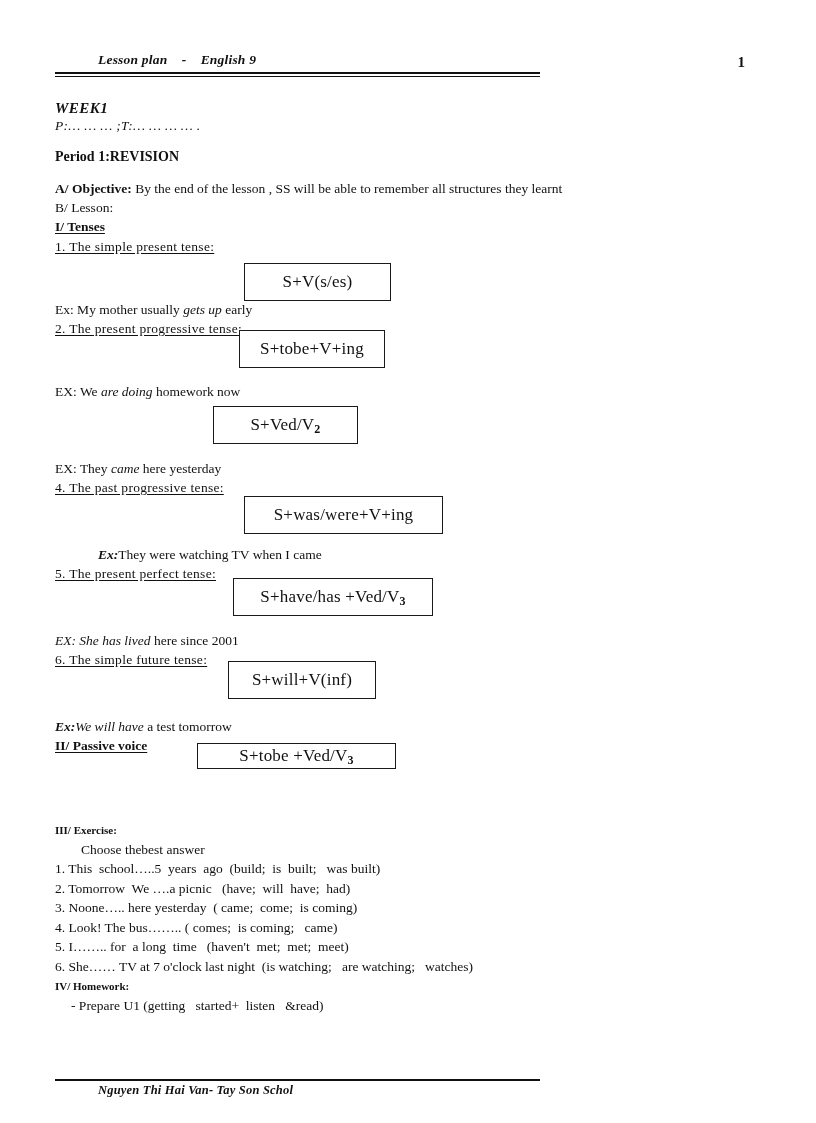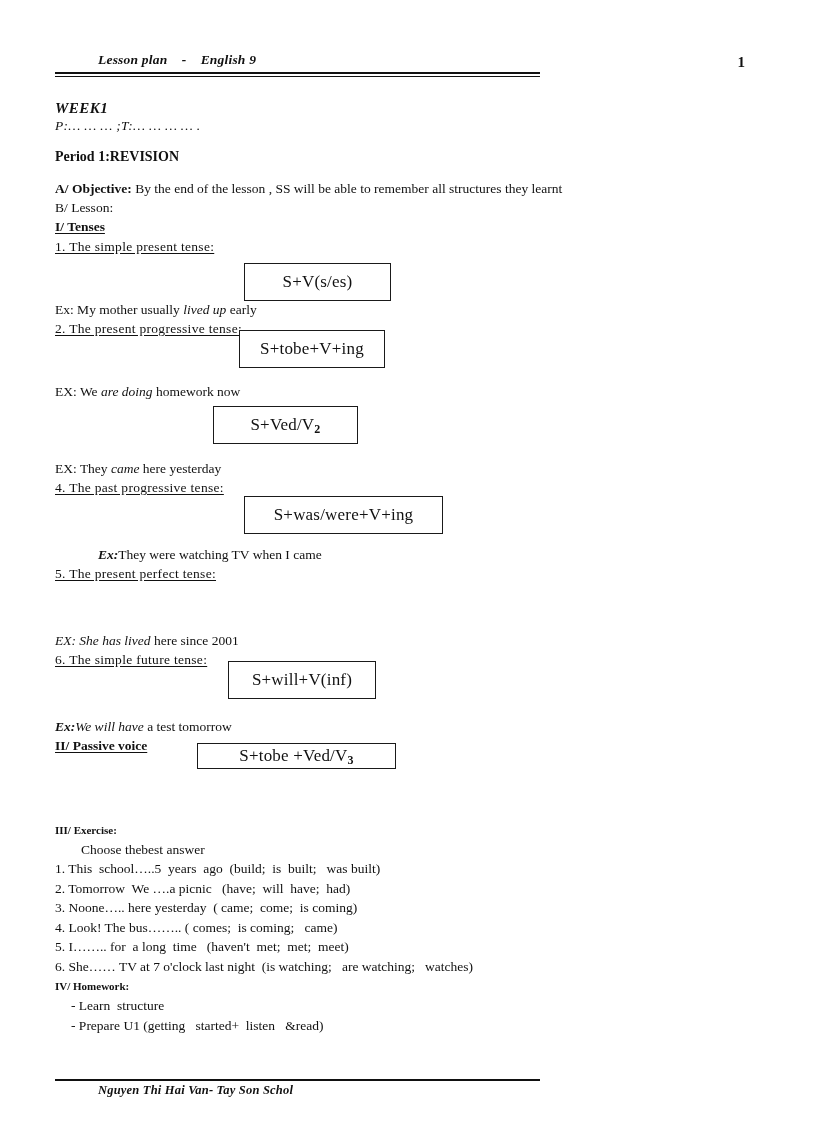--- a/index.html
+++ b/index.html
@@ -124,21 +124,21 @@
     <div class="objective justified">
       <span class="lbl">A/ Objective:</span><span>  By the end of the lesson , SS will  be able to  remember  all  structures  they learnt</span>
     </div>
 
     <div class="lesson">B/ Lesson:</div>
 
     <div><span class="sec-head">I/ Tenses</span></div>
 
     <div><span class="tense-head">1. The  simple  present tense:</span></div>
     <div style="height:44px"></div>
-    <div class="ex-line"><span>  Ex: My mother  usually  </span><span class="i">lived up</span><span> early</span></div>
+    <div class="ex-line"><span>  Ex: My mother  usually  </span><span class="i">gets up</span><span> early</span></div>
 
     <div><span class="tense-head">2. The  present  progressive  tense:</span></div>
     <div style="height:44px"></div>
     <div class="ex-line"><span>EX: We </span><span class="i">are doing</span><span> homework  now</span></div>
 
     <div style="height:58px"></div>
     <div class="ex-line"><span> EX: They </span><span class="i">came</span><span> here  yesterday</span></div>
 
     <div><span class="tense-head">4. The  past progressive  tense:</span></div>
     <div style="height:48px"></div>
@@ -159,41 +159,43 @@
     <div class="ex-sub">Choose thebest answer</div>
 
     <div class="q-line">1. This  school…..5  years  ago  (build;  is  built;   was built)</div>
     <div class="q-line">2. Tomorrow  We ….a picnic   (have;  will  have;  had)</div>
     <div class="q-line">3. Noone….. here yesterday  ( came;  come;  is coming)</div>
     <div class="q-line">4. Look! The bus…….. ( comes;  is coming;   came)</div>
     <div class="q-line">5. I…….. for  a long  time   (haven't  met;  met;  meet)</div>
     <div class="q-line">6. She…… TV at 7 o'clock last night  (is watching;   are watching;   watches)</div>
 
     <div><span class="ex-head">IV/ Homework: </span></div>
-    <div class="hw-item">- Learn  structure</div>
     <div class="hw-item">- Prepare U1 (getting   started+  listen   &amp;read)</div>
 
   </div>
 
   <div class="struct-box" style="left:244px; top:248px; width:147px; height:38px;margin-top:15px;">
     <span>S+V(s/es)</span>
   </div>
 
   <div class="struct-box" style="left:239px; top:330px; width:146px; height:38px;">
     <span>S+tobe+V+ing</span>
   </div>
 
   <div class="struct-box" style="left:213px; top:406px; width:145px; height:38px;">
     <span><span>S+Ved/V</span><sub>2</sub></span>
   </div>
 
   <div class="struct-box" style="left:244px; top:496px; width:199px; height:38px;">
     <span>S+was/were+V+ing</span>
   </div>
 
+  <div class="struct-box" style="left:233px; top:578px; width:200px; height:38px;">
+    <span><span>S+have/has +Ved/V</span><sub>3</sub></span>
+  </div>
 
   <div class="struct-box" style="left:228px; top:661px; width:148px; height:38px;">
     <span>S+will+V(inf)</span>
   </div>
 
   <div class="struct-box" style="left:197px; top:743px; width:199px; height:26px;">
     <span><span>S+tobe +Ved/V</span><sub>3</sub></span>
   </div>
 
   <div class="footer-rule"></div>

